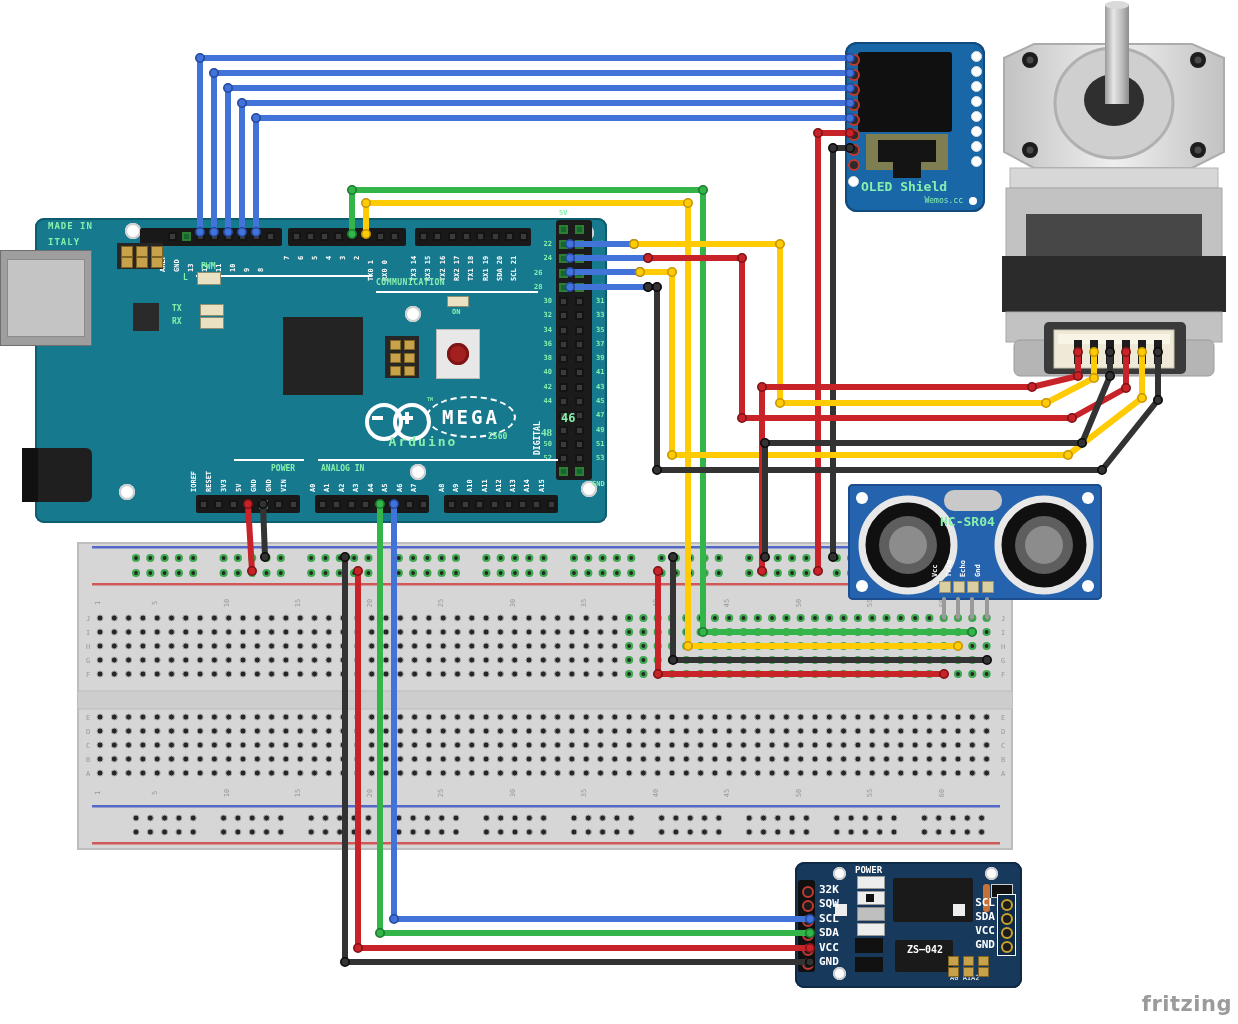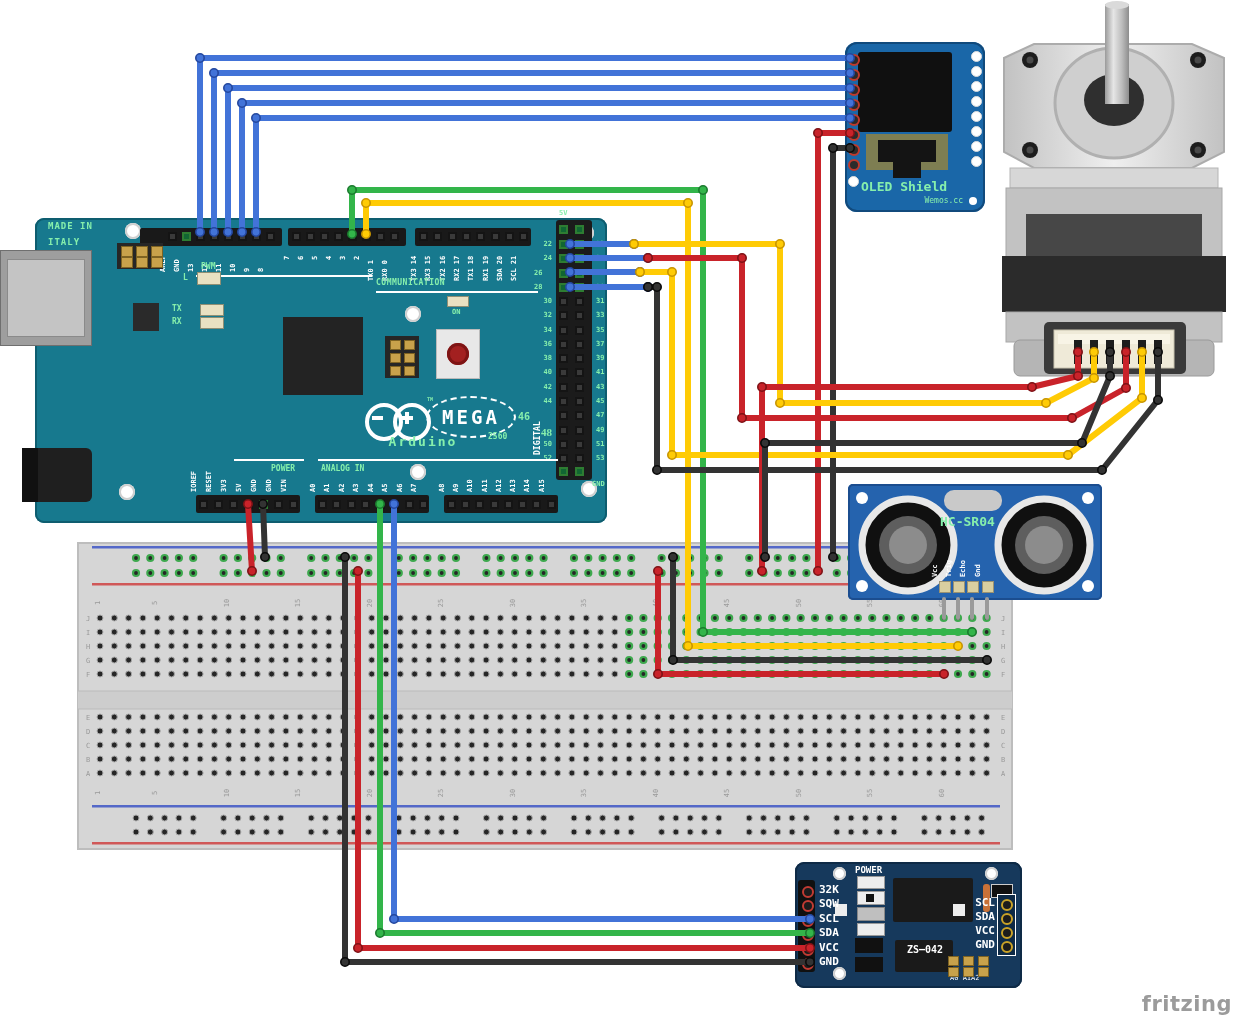--- a/index.html
+++ b/index.html
@@ -1129,21 +1129,21 @@
       <div class="sk" style="position: absolute; left: 499px; top: 51px; width: 18px; text-align: left; font-size: 7px;">26</div>
       <div class="sk" style="position: absolute; left: 499px; top: 65px; width: 18px; text-align: left; font-size: 7px;">28</div>
       <div class="sk" style="position: absolute; left: 499px; top: 79px; width: 18px; text-align: right; font-size: 7px;">30</div>
       <div class="sk" style="position: absolute; left: 499px; top: 93px; width: 18px; text-align: right; font-size: 7px;">32</div>
       <div class="sk" style="position: absolute; left: 499px; top: 108px; width: 18px; text-align: right; font-size: 7px;">34</div>
       <div class="sk" style="position: absolute; left: 499px; top: 122px; width: 18px; text-align: right; font-size: 7px;">36</div>
       <div class="sk" style="position: absolute; left: 499px; top: 136px; width: 18px; text-align: right; font-size: 7px;">38</div>
       <div class="sk" style="position: absolute; left: 499px; top: 150px; width: 18px; text-align: right; font-size: 7px;">40</div>
       <div class="sk" style="position: absolute; left: 499px; top: 165px; width: 18px; text-align: right; font-size: 7px;">42</div>
       <div class="sk" style="position: absolute; left: 499px; top: 179px; width: 18px; text-align: right; font-size: 7px;">44</div>
-      <div class="sk" style="position: absolute; left: 480px; top: 193px; width: 18px; text-align: center; font-size: 10px;">46</div>
+      <div class="sk" style="position: absolute; left: 526px; top: 193px; width: 18px; text-align: left; font-size: 12px;">46</div>
       <div class="sk" style="position: absolute; left: 499px; top: 208px; width: 18px; text-align: right; font-size: 11px; font-family: Liberation Serif, serif;">48</div>
       <div class="sk" style="position: absolute; left: 499px; top: 222px; width: 18px; text-align: right; font-size: 7px;">50</div>
       <div class="sk" style="position: absolute; left: 499px; top: 236px; width: 18px; text-align: right; font-size: 7px;">52</div>
       <div class="sk" style="position: absolute; left: 561px; top: 22px; font-size: 7px;">23</div>
       <div class="sk" style="position: absolute; left: 561px; top: 36px; font-size: 7px;">25</div>
       <div class="sk" style="position: absolute; left: 561px; top: 51px; font-size: 7px;">27</div>
       <div class="sk" style="position: absolute; left: 561px; top: 65px; font-size: 7px;">29</div>
       <div class="sk" style="position: absolute; left: 561px; top: 79px; font-size: 7px;">31</div>
       <div class="sk" style="position: absolute; left: 561px; top: 93px; font-size: 7px;">33</div>
       <div class="sk" style="position: absolute; left: 561px; top: 108px; font-size: 7px;">35</div>

